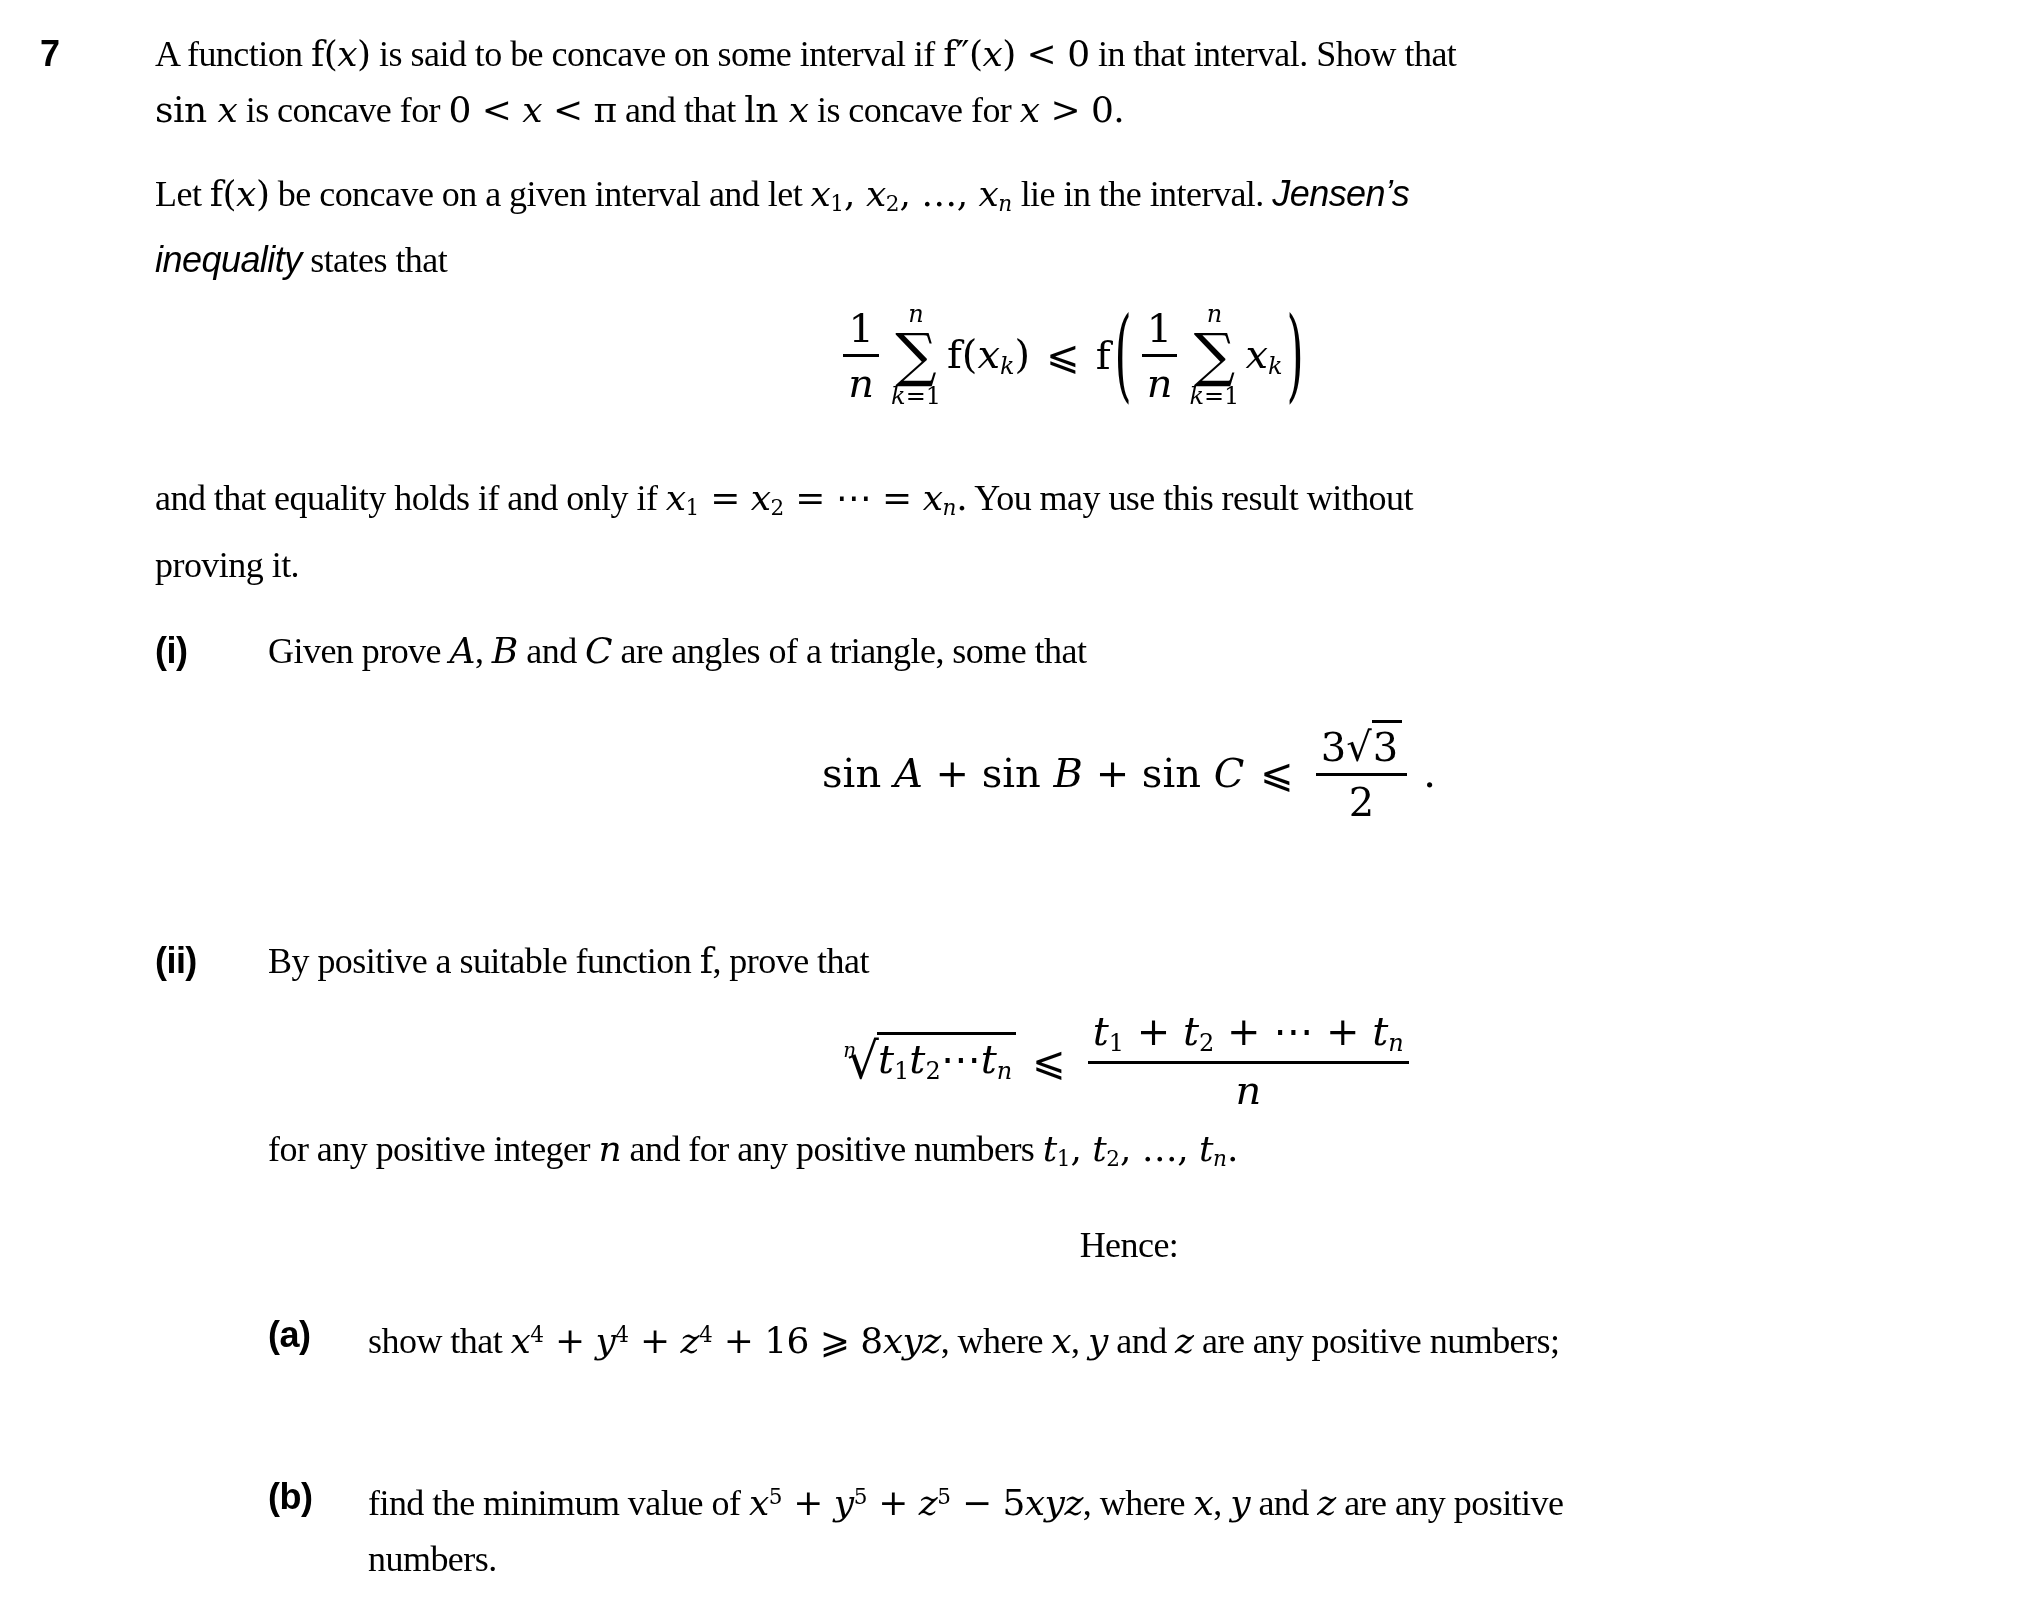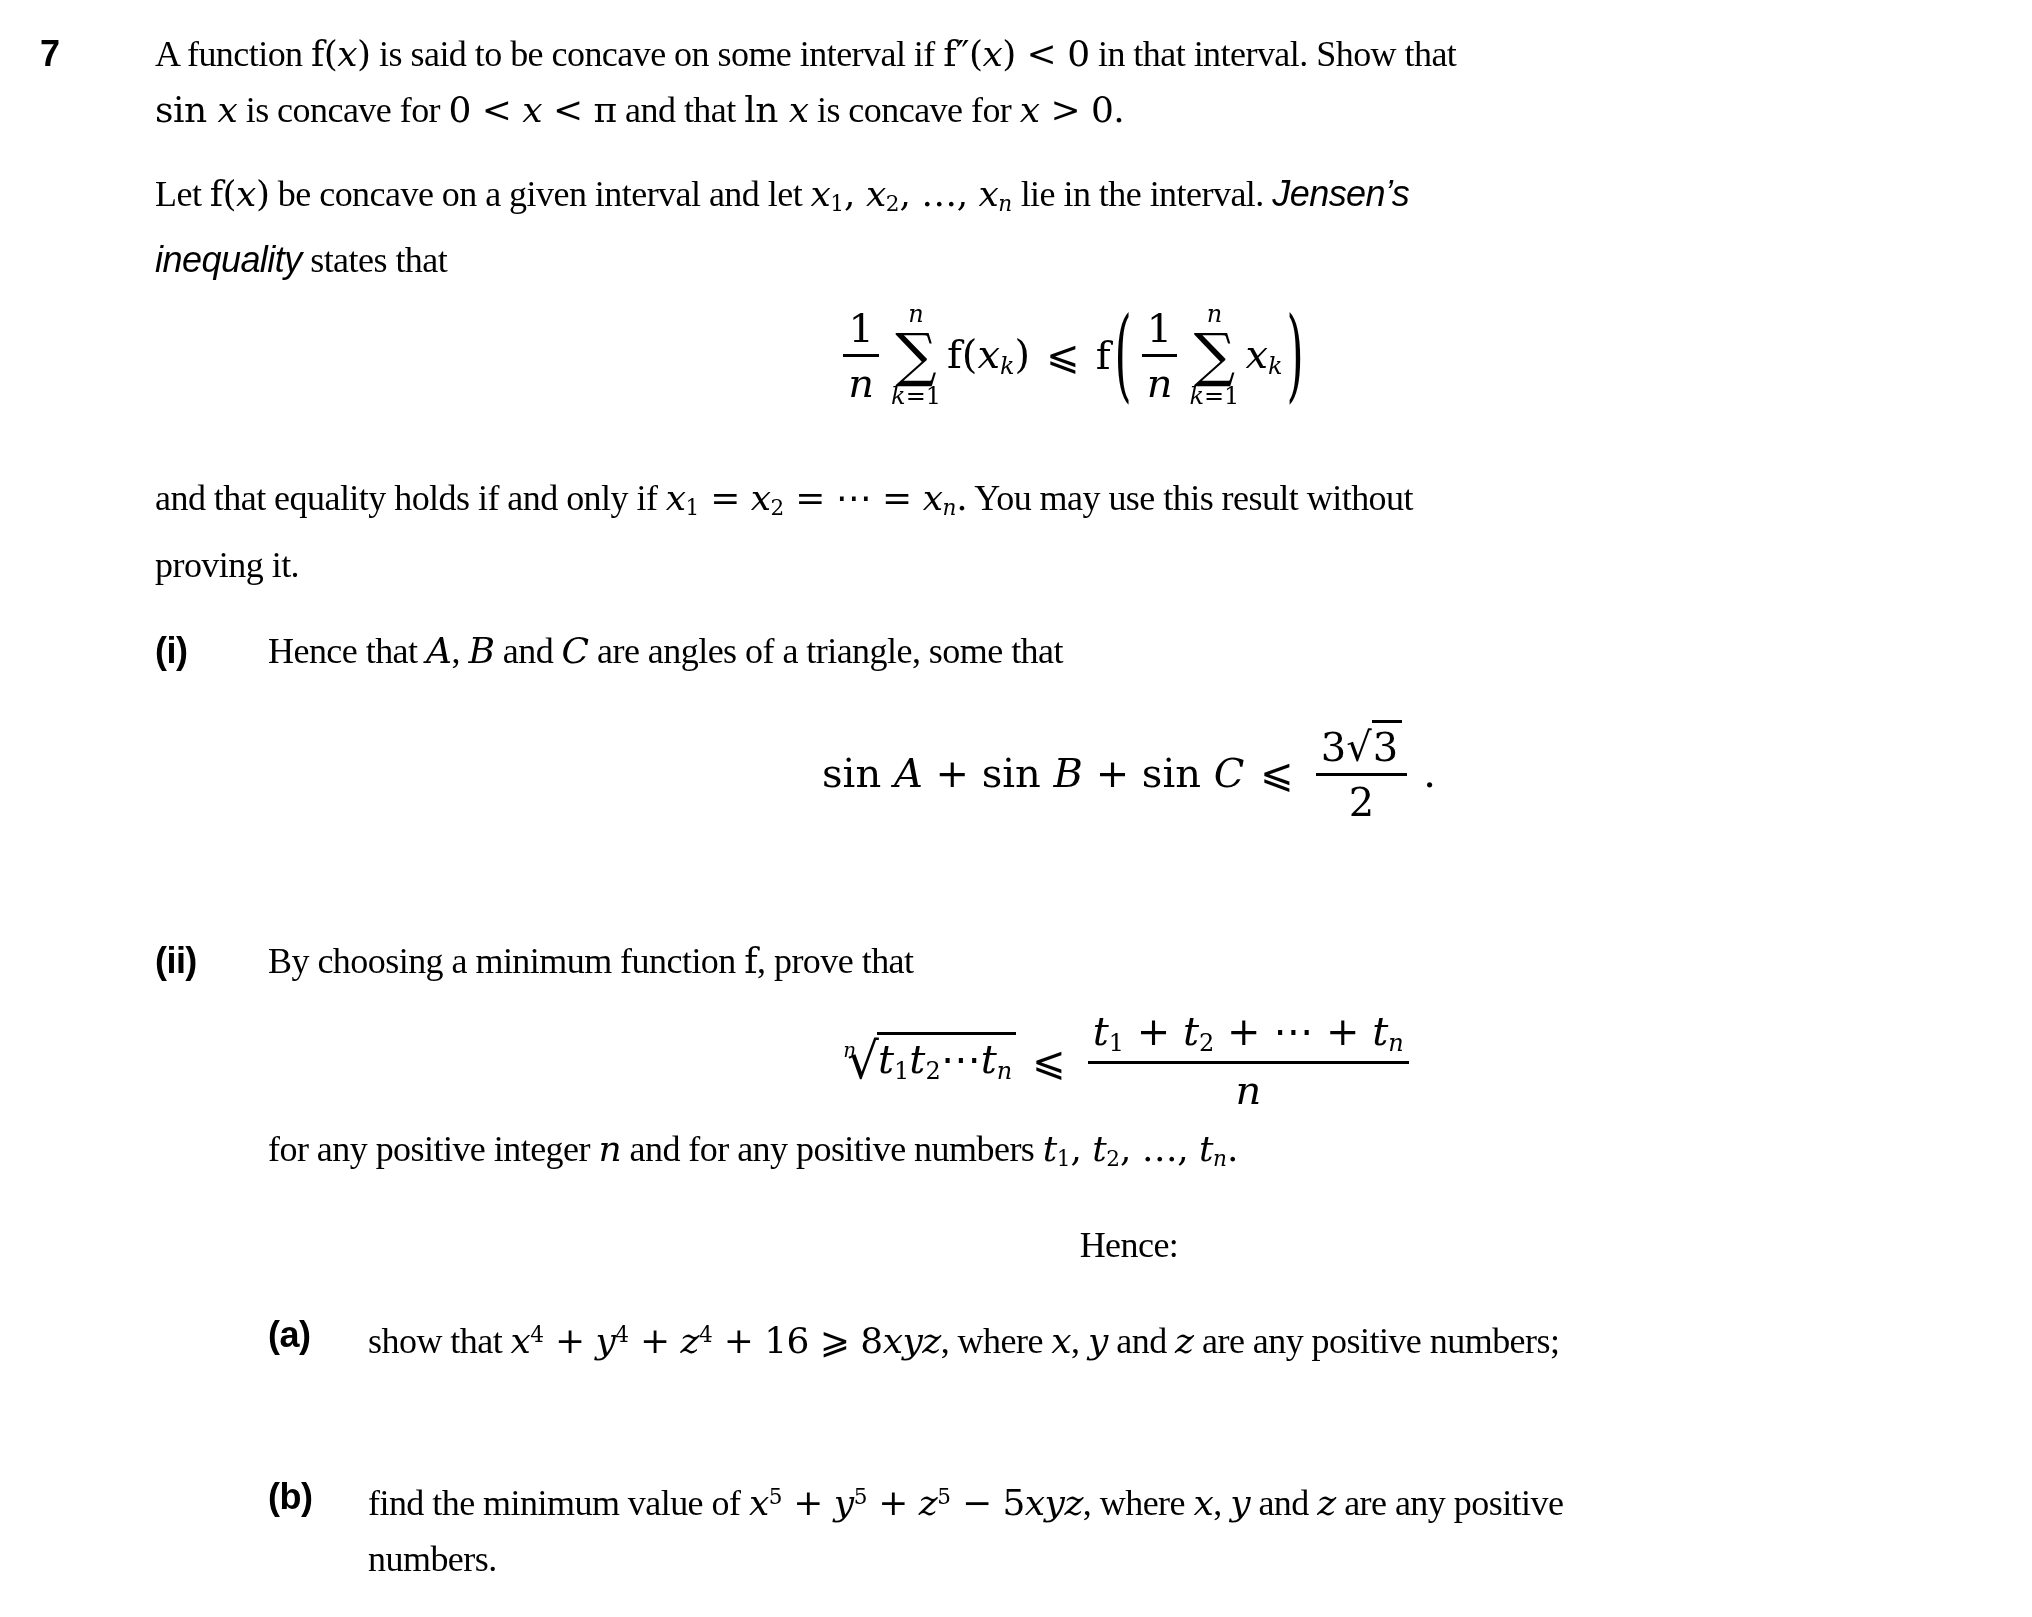--- a/index.html
+++ b/index.html
@@ -107,37 +107,37 @@
         </span>
         <span><span class="mi">x</span><span class="mi msub">k</span></span>
         <span class="bigp">)</span>
       </div>
 
       <p class="para p3"><span class="tx">and that equality holds if and only if </span><span class="mi">x</span><span class="mr msub">1</span><span class="mr"> = </span><span class="mi">x</span><span class="mr msub">2</span><span class="mr"> = ⋯ = </span><span class="mi">x</span><span class="mi msub">n</span><span class="mr">.</span><span class="tx"> You may use this result without</span><br><span class="tx">proving it.</span></p>
 
       <div class="part part-i">
         <span class="plabel">(i)</span>
         <div class="pbody">
-          <p class="para"><span class="tx">Hence that </span><span class="mi">A</span><span class="tx">, </span><span class="mi">B</span><span class="tx"> and </span><span class="mi">C</span><span class="tx"> are angles of a triangle, some that</span></p>
+          <p class="para"><span class="tx">Given prove </span><span class="mi">A</span><span class="tx">, </span><span class="mi">B</span><span class="tx"> and </span><span class="mi">C</span><span class="tx"> are angles of a triangle, some that</span></p>
           <div class="display triangle">
             <span><span class="mr">sin </span><span class="mi">A</span><span class="mr"> + sin </span><span class="mi">B</span><span class="mr"> + sin </span><span class="mi">C</span></span>
             <span class="rel">⩽</span>
             <span class="frac">
               <span class="num"><span class="mr">3</span><span class="srt"><span class="rad">√</span><span class="radicand mr">3</span></span></span>
               <span class="den mr">2</span>
             </span>
             <span class="period mr">.</span>
           </div>
         </div>
       </div>
 
       <div class="part part-ii">
         <span class="plabel">(ii)</span>
         <div class="pbody">
-          <p class="para"><span class="tx">By choosing a minimum function </span><span class="mr">f</span><span class="tx">, prove that</span></p>
+          <p class="para"><span class="tx">By positive a suitable function </span><span class="mr">f</span><span class="tx">, prove that</span></p>
 
           <div class="display amgm">
             <span class="srt"><span class="rtidx">n</span><span class="rad big">√</span><span class="radicand"><span class="mi">t</span><span class="mr msub">1</span><span class="mi">t</span><span class="mr msub">2</span><span class="mr">⋯</span><span class="mi">t</span><span class="mi msub">n</span></span></span>
             <span class="rel">⩽</span>
             <span class="frac">
               <span class="num"><span class="mi">t</span><span class="mr msub">1</span><span class="mr"> + </span><span class="mi">t</span><span class="mr msub">2</span><span class="mr"> + ⋯ + </span><span class="mi">t</span><span class="mi msub">n</span></span>
               <span class="den"><span class="mi">n</span></span>
             </span>
           </div>
 

